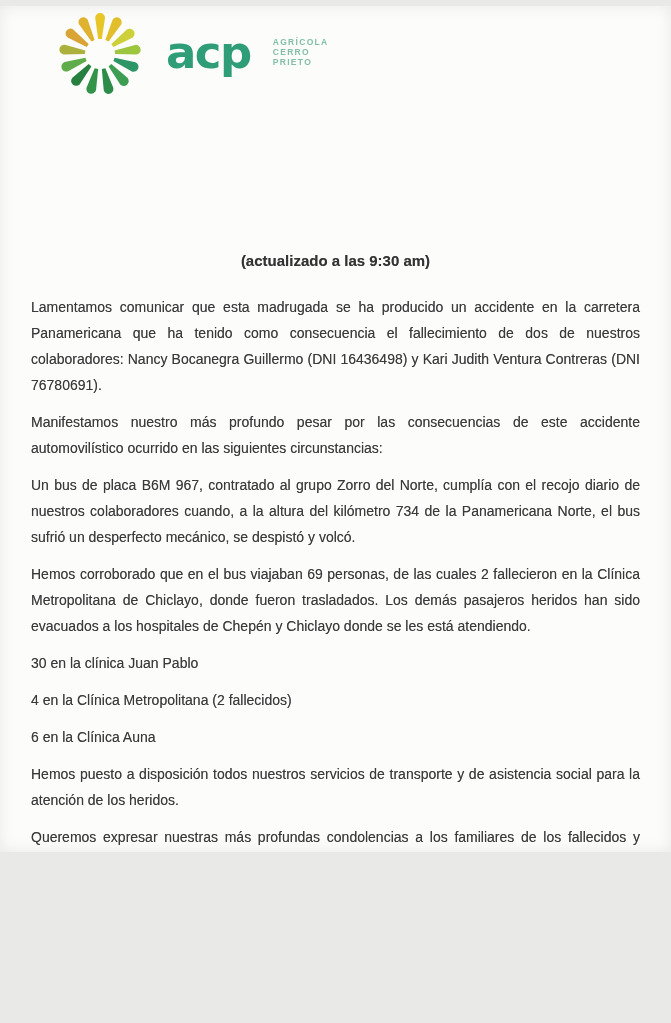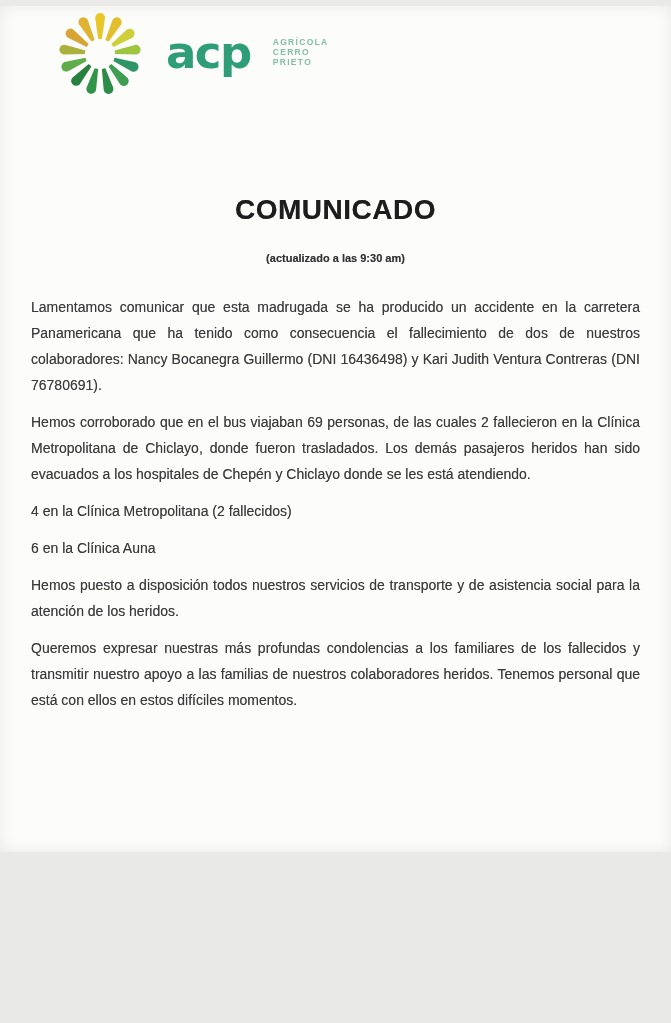--- a/index.html
+++ b/index.html
@@ -55,21 +55,21 @@
     color: #1d1d1d;
     letter-spacing: 0.5px;
     text-shadow: 0 0 0.6px rgba(25,25,25,0.7);
   }
   .subtitle {
     position: absolute;
     top: 246px;
     left: 0;
     right: 0;
     text-align: center;
-    font-size: 11px;
+    font-size: 15px;
     font-weight: bold;
     color: #333333;
     text-shadow: 0 0 0.5px rgba(50,50,50,0.5);
   }
   .body-text {
     position: absolute;
     top: 288px;
     left: 31px;
     width: 609px;
     font-size: 14px;
@@ -111,26 +111,28 @@
         <path d="M67 44.2 L88 41.2 A4.9 4.9 0 0 1 88 51 L67 47.8 Z" fill="#DFB22F" transform="rotate(242.30769230769232 52 46)"></path>
       </svg>
     <div class="wordmark" style="color: rgb(47, 158, 120);">acp</div>
     <div class="tagline" style="color: rgb(130, 191, 166);">
       <span>AGRÍCOLA</span>
       <span>CERRO</span>
       <span>PRIETO</span>
     </div>
   </div>
 
-  <div class="title">COMUNICADO</div>
   <div class="subtitle">(actualizado a las 9:30 am)</div>
 
   <div class="body-text">
     <p>Lamentamos comunicar que esta madrugada se ha producido un accidente en la carretera Panamericana que ha tenido como consecuencia el fallecimiento de dos de nuestros colaboradores: Nancy Bocanegra Guillermo (DNI 16436498) y Kari Judith Ventura Contreras (DNI 76780691).</p>
+    <p>Manifestamos nuestro más profundo pesar por las consecuencias de este accidente automovilístico ocurrido en las siguientes circunstancias:</p>
+    <p>Un bus de placa B6M 967, contratado al grupo Zorro del Norte, cumplía con el recojo diario de nuestros colaboradores cuando, a la altura del kilómetro 734 de la Panamericana Norte, el bus sufrió un desperfecto mecánico, se despistó y volcó.</p>
     <p>Hemos corroborado que en el bus viajaban 69 personas, de las cuales 2 fallecieron en la Clínica Metropolitana de Chiclayo, donde fueron trasladados. Los demás pasajeros heridos han sido evacuados a los hospitales de Chepén y Chiclayo donde se les está atendiendo.</p>
+    <p>30 en la clínica Juan Pablo</p>
     <p>4 en la Clínica Metropolitana (2 fallecidos)</p>
     <p>6 en la Clínica Auna</p>
     <p>Hemos puesto a disposición todos nuestros servicios de transporte y de asistencia social para la atención de los heridos.</p>
     <p>Queremos expresar nuestras más profundas condolencias a los familiares de los fallecidos y transmitir nuestro apoyo a las familias de nuestros colaboradores heridos. Tenemos personal que está con ellos en estos difíciles momentos.</p>
   </div>
 
   <div class="footer">
     <span>Gerencia General</span>
   </div>
 

